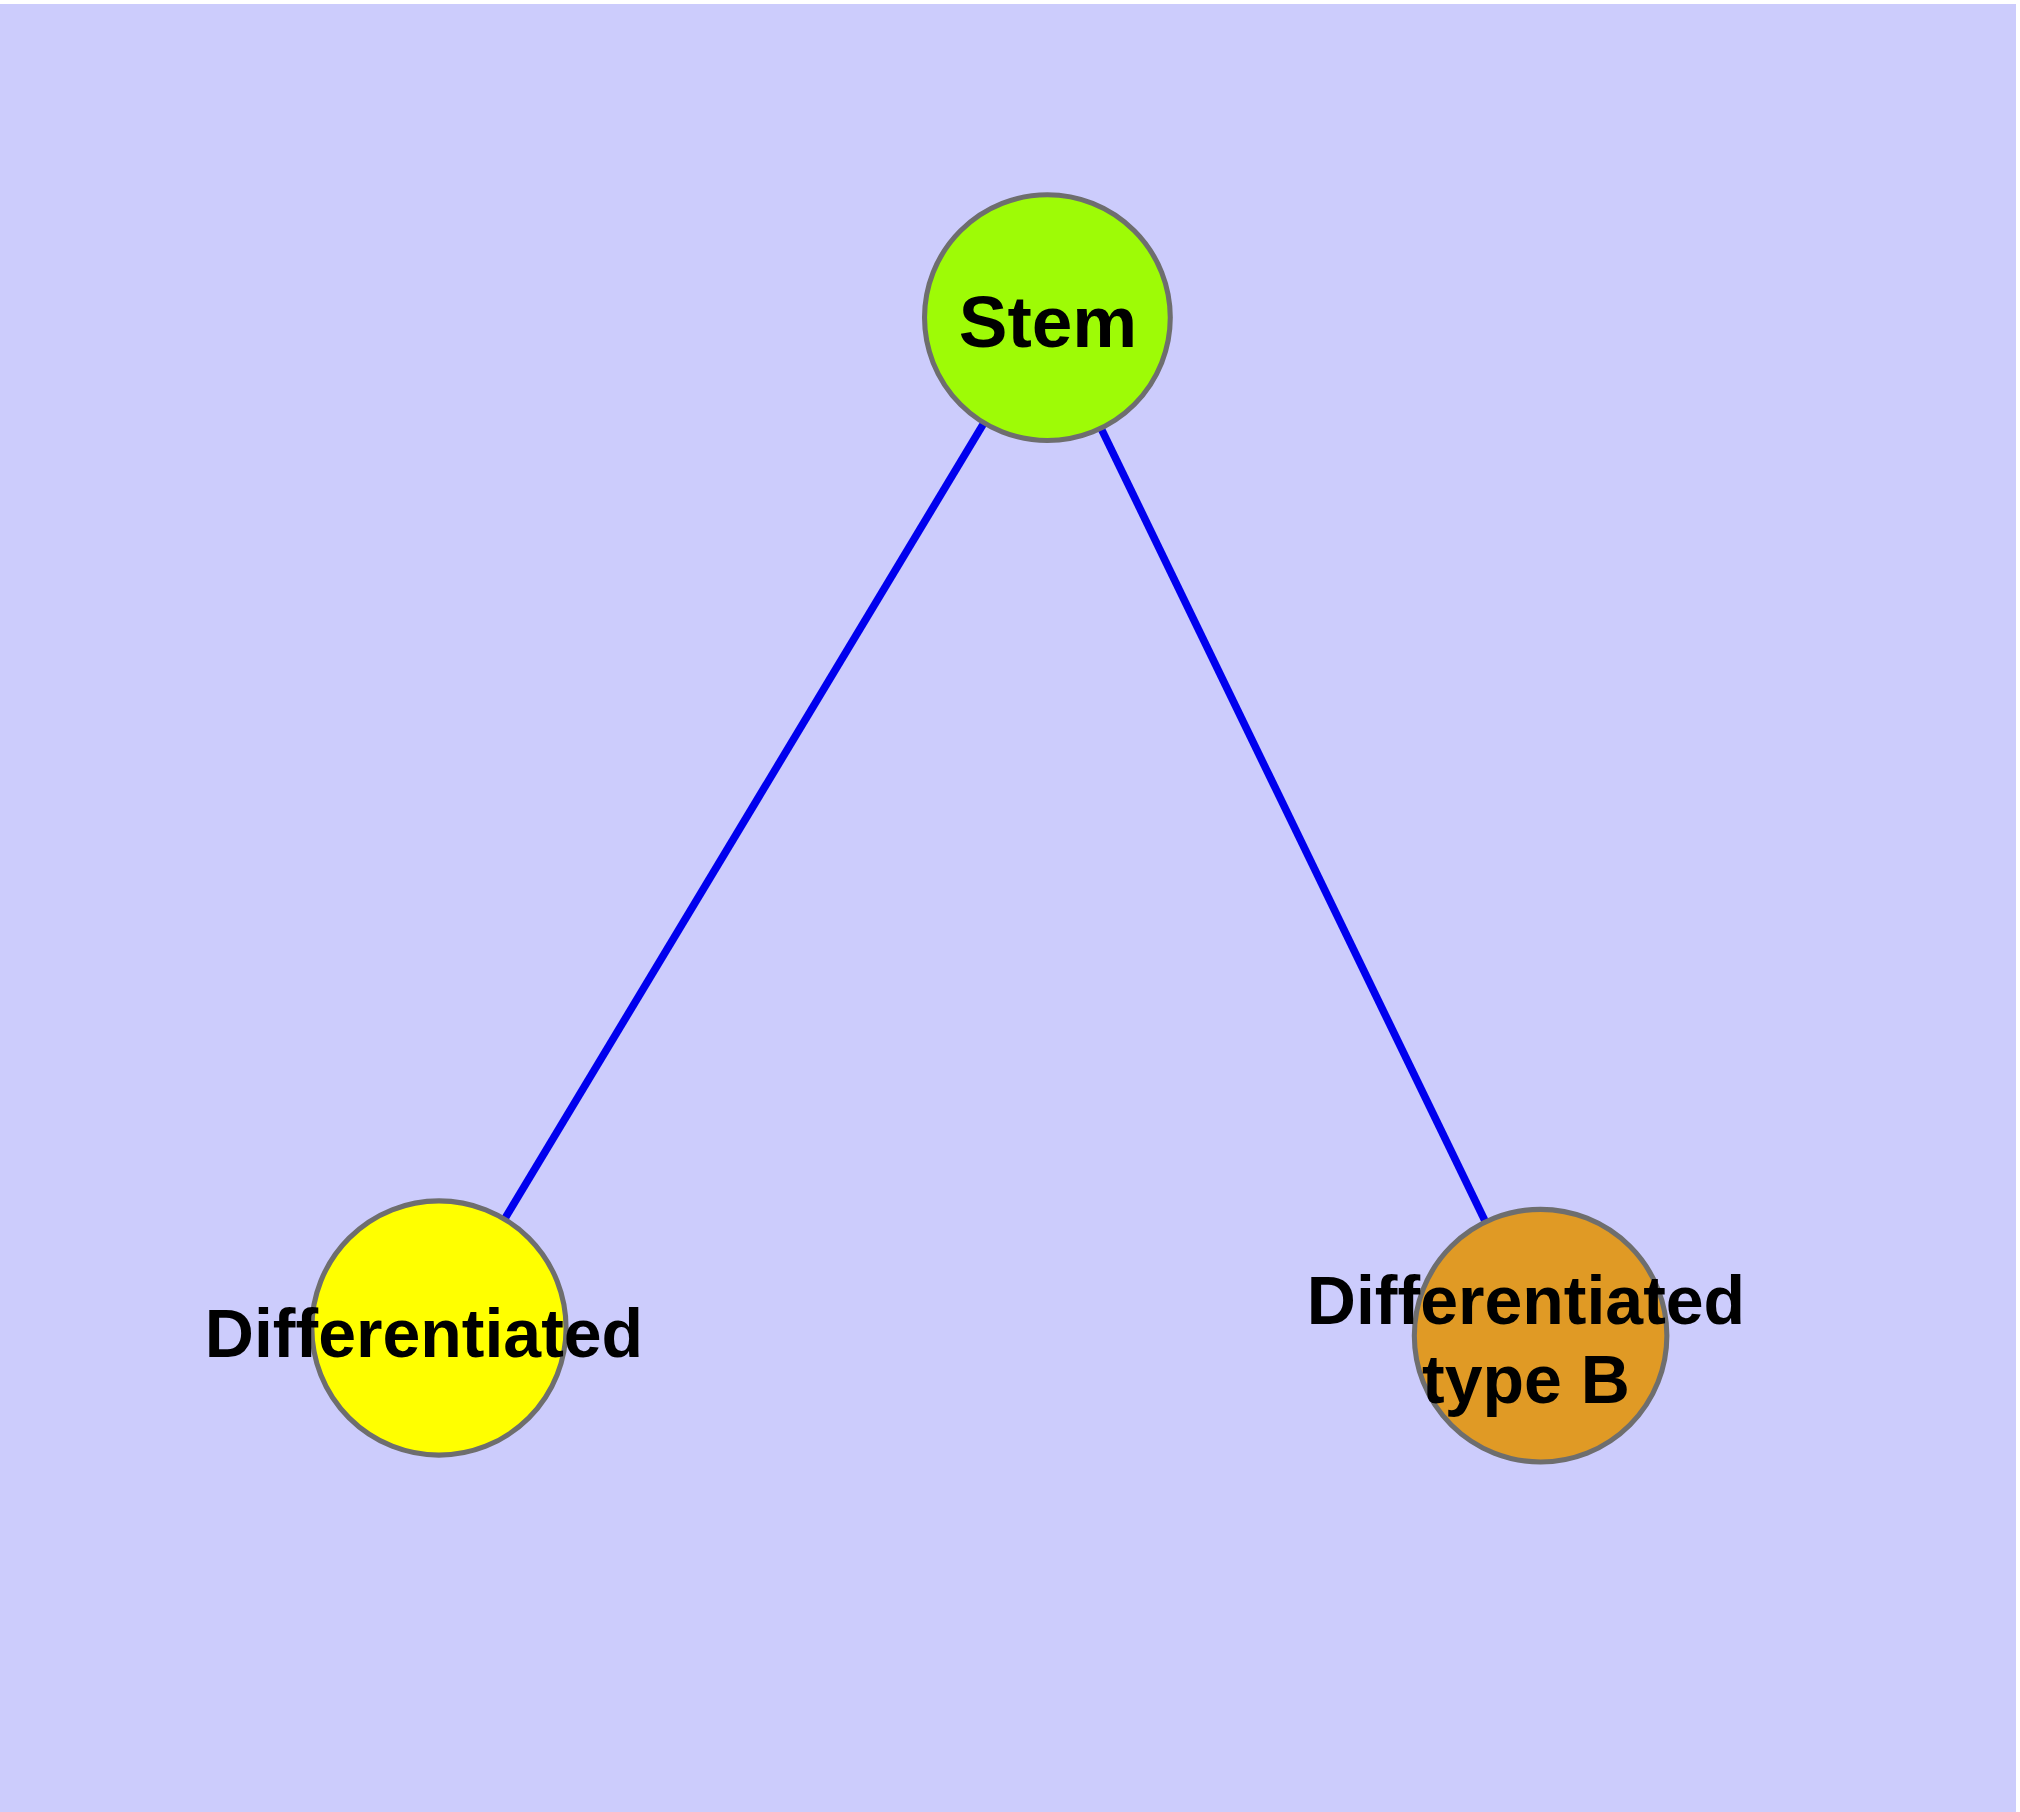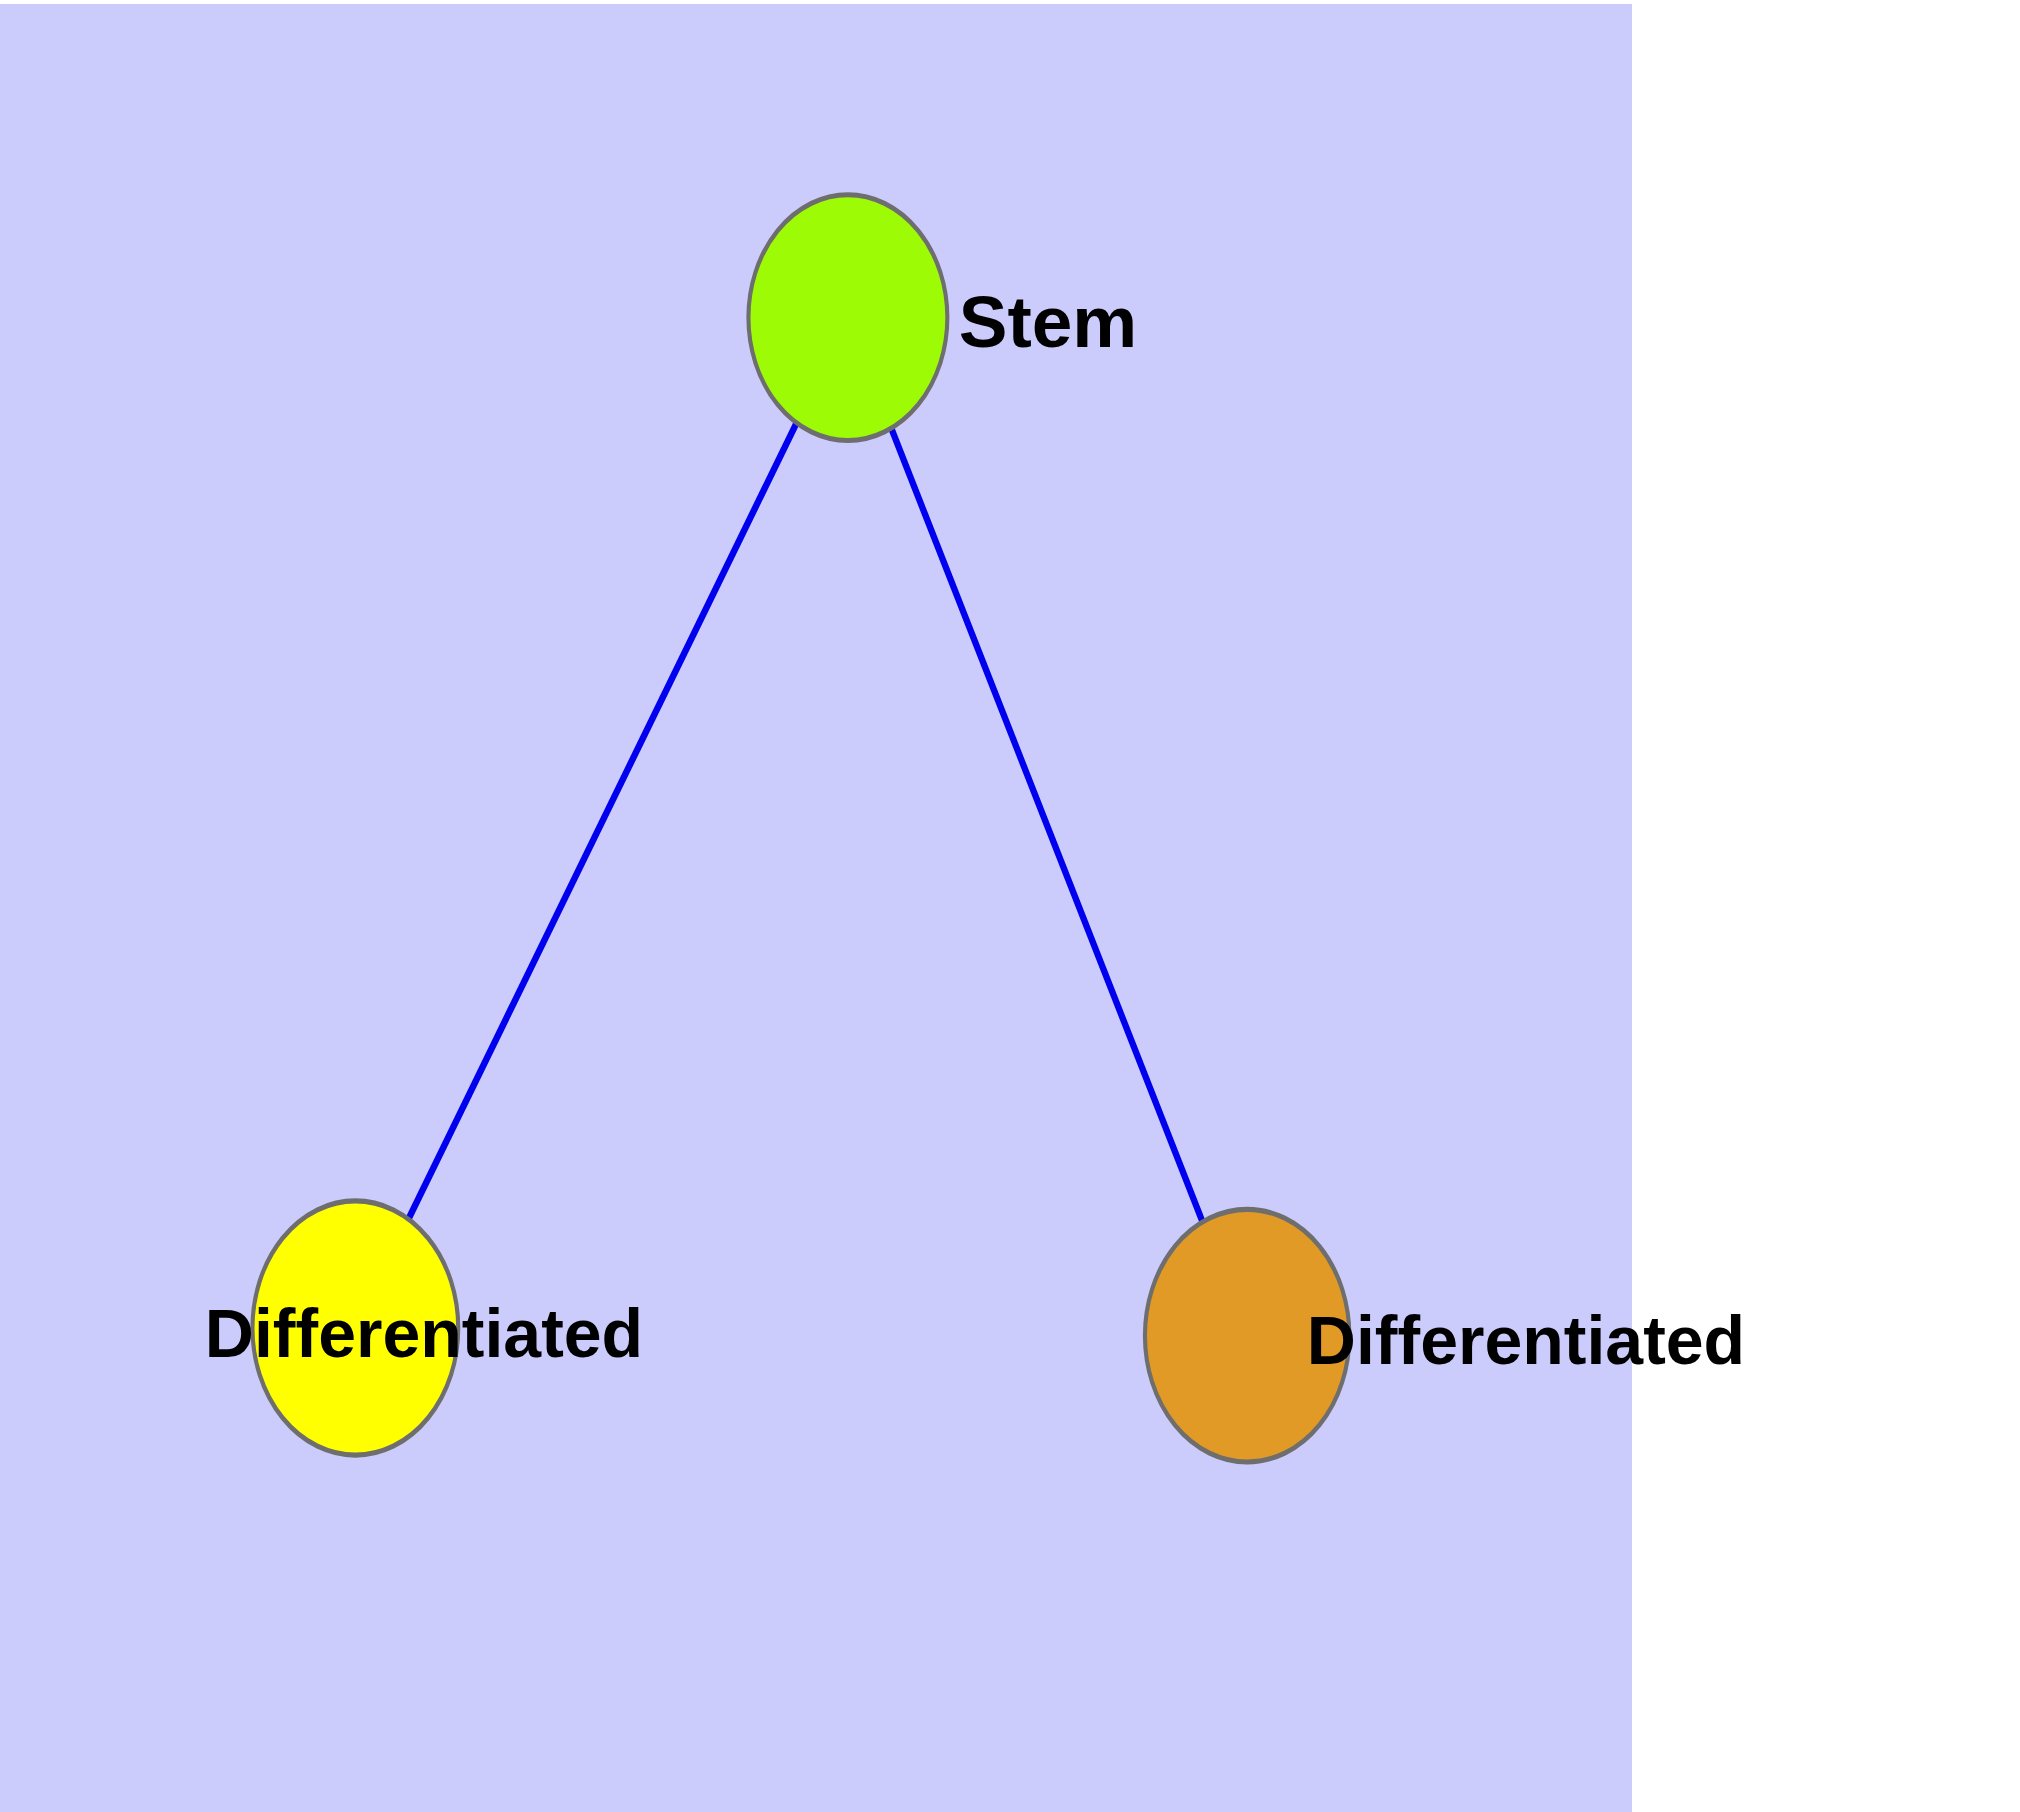--- a/index.html
+++ b/index.html
@@ -13,21 +13,21 @@
     width: 2021px;
     height: 1812px;
     background: #ffffff;
     overflow: hidden;
     font-family: "Liberation Sans", "DejaVu Sans", sans-serif;
   }
   #plot-area {
     position: absolute;
     left: 0px;
     top: 4.2px;
-    width: 1632px;
+    width: 2016px;
     height: 1808px;
     background: #ccccfc;
   }
   #graph-svg {
     position: absolute;
     left: 0;
     top: 0;
     width: 100%;
     height: 100%;
     display: block;
@@ -85,17 +85,18 @@
     <div class="node-label label-stem">
       <span class="label-line">Stem</span>
     </div>
 
     <div class="node-label label-a">
       <span class="label-line">Differentiated</span>
     </div>
 
     <div class="node-label label-b">
       <span class="label-line">Differentiated</span>
+      <span class="label-line">type B</span>
     </div>
 
   </div>
 </div>
 
 
 </body></html>

